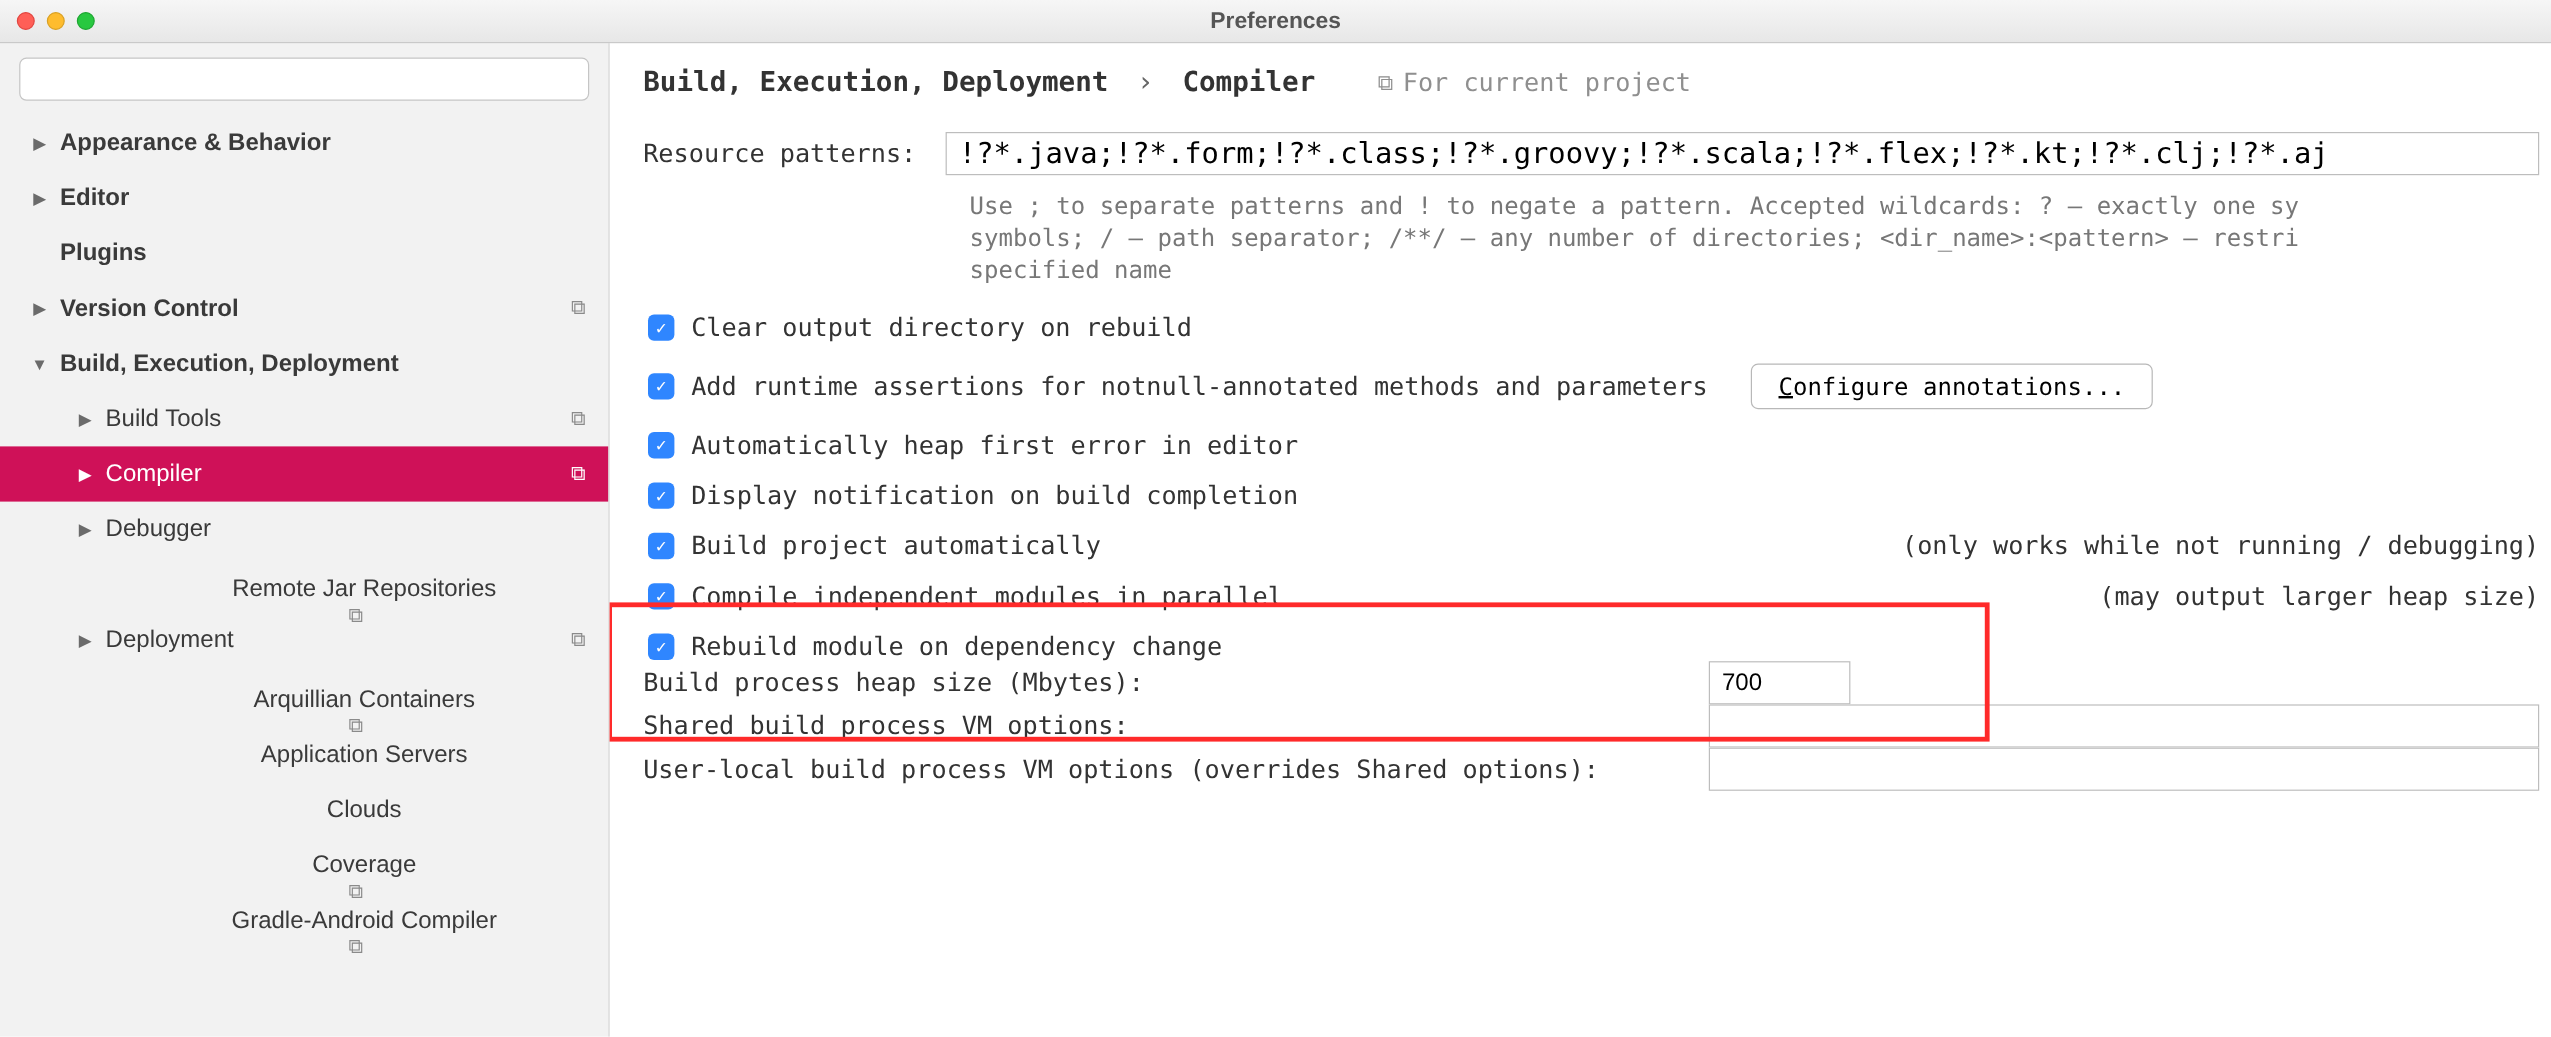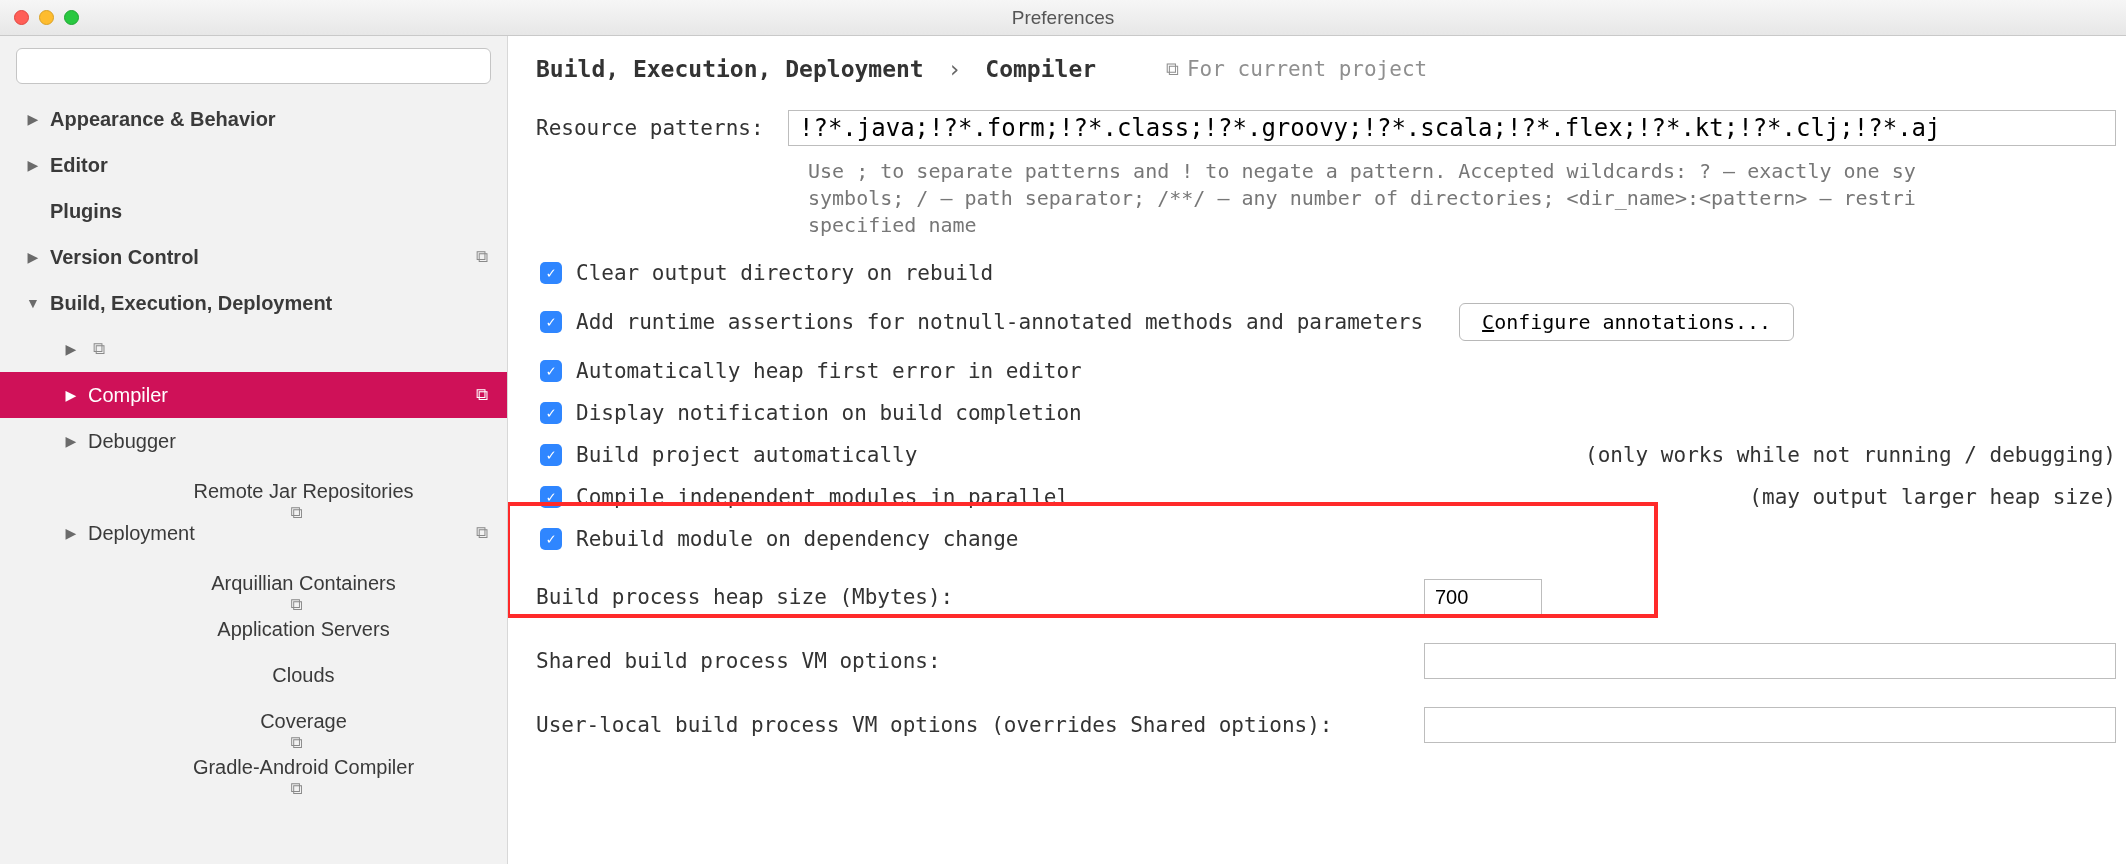--- a/index.html
+++ b/index.html
@@ -14,20 +14,21 @@
 }
 .window { display: flex; flex-direction: column; height: 100%; }
 .titlebar {
   height: 36px;
   background: linear-gradient(#f6f6f6, #e7e7e7);
   border-bottom: 1px solid #c9c9c9;
   display: flex;
   align-items: center;
   padding: 0 14px;
   position: relative;
+  font-weight: bold;
 }
 .traffic { display: flex; gap: 10px; }
 .traffic span { width: 15px; height: 15px; border-radius: 50%; display: inline-block; }
 .tl-red { background: #ff5f57; border: 1px solid #e14640; }
 .tl-yellow { background: #febc2e; border: 1px solid #d9a125; }
 .tl-green { background: #28c840; border: 1px solid #1ea632; }
 .titlebar-title {
   position: absolute; left: 50%; transform: translateX(-50%);
   color: #555; font-size: 19px;
 }
@@ -68,21 +69,21 @@
   font-size: 14px;
 }
 .tree-item .arrow.blank { visibility: hidden; }
 .tree-item .label { flex: 1; color: #3a3a3a; }
 .tree-item.bold .label { font-weight: 700; }
 .tree-item.selected { background: #cf1158; }
 .tree-item.selected .label, .tree-item.selected .arrow, .tree-item.selected .scope-icon { color: #fff; }
 .scope-icon { width: 22px; text-align: center; color: #8a8a8a; margin-right: 14px; font-size: 17px; }
 
 .main { flex: 1; padding: 20px 10px 0 28px; position: relative; min-width: 0; overflow: hidden; }
-.breadcrumb { display: flex; align-items: center; gap: 18px; margin-bottom: 28px; }
+.breadcrumb { display: flex; align-items: center; margin-bottom: 28px; }
 .crumbpath { font-family: Menlo, Consolas, monospace; font-weight: 700; font-size: 23px; }
 .crumbpath .sep { font-weight: 400; color: #666; }
 .scope-tag { display: flex; align-items: center; gap: 8px; color: #8f8f8f; font-size: 21px; margin-left: 52px; font-family: Menlo, Consolas, monospace; }
 .scope-tag .icn { font-size: 18px; }
 
 .field-row { display: flex; align-items: center; margin-bottom: 12px; font-family: Menlo, Consolas, monospace; font-size: 21px; }
 .field-row .lbl { width: 252px; }
 .field-row input.text {
   flex: 1; height: 36px; border: 1px solid #bdbdbd; padding: 0 10px;
   font-family: Menlo, Consolas, monospace; font-size: 24px;
@@ -105,21 +106,21 @@
 }
 .configure-btn {
   margin-left: 36px;
   height: 38px; padding: 0 22px;
   background: #fff; border: 1px solid #b8b8b8; border-radius: 6px;
   font-family: Menlo, Consolas, monospace; font-size: 20px;
   display: inline-flex; align-items: center;
 }
 .configure-btn .ul { text-decoration: underline; }
 
-.numrow, .txtrow { display: flex; align-items: center; font-family: Menlo, Consolas, monospace; font-size: 21px; margin-top: 28px; }
+.numrow, .txtrow { display: flex; align-items: center; font-family: Menlo, Consolas, monospace; font-size: 21px; }
 .numrow .lbl, .txtrow .lbl { width: 888px; }
 .numrow input { width: 118px; height: 36px; border: 1px solid #bdbdbd; padding: 0 10px; font-family: Liberation Sans, sans-serif; font-size: 20px; }
 .txtrow input { flex: 1; max-width: 700px; height: 36px; border: 1px solid #bdbdbd; padding: 0 10px; font-family: Menlo, Consolas, monospace; font-size: 20px; }
 </style>
 </head>
 <body>
 
 <div class="window">
   <div class="titlebar">
     <div class="traffic">
@@ -156,20 +157,21 @@
             <span class="arrow">▶</span>
             <span class="label">Version Control</span>
             <span class="scope-icon">⧉</span>
           </div>
           <div class="tree-item lvl1 bold">
             <span class="arrow">▼</span>
             <span class="label">Build, Execution, Deployment</span>
           </div>
           <div class="tree-item lvl2">
             <span class="arrow">▶</span>
+            <span class="label">Build Tools</span>
             <span class="scope-icon">⧉</span>
           </div>
           <div class="tree-item lvl2 selected">
             <span class="arrow">▶</span>
             <span class="label">Compiler</span>
             <span class="scope-icon">⧉</span>
           </div>
           <div class="tree-item lvl2">
             <span class="arrow">▶</span>
             <span class="label">Debugger</span>

